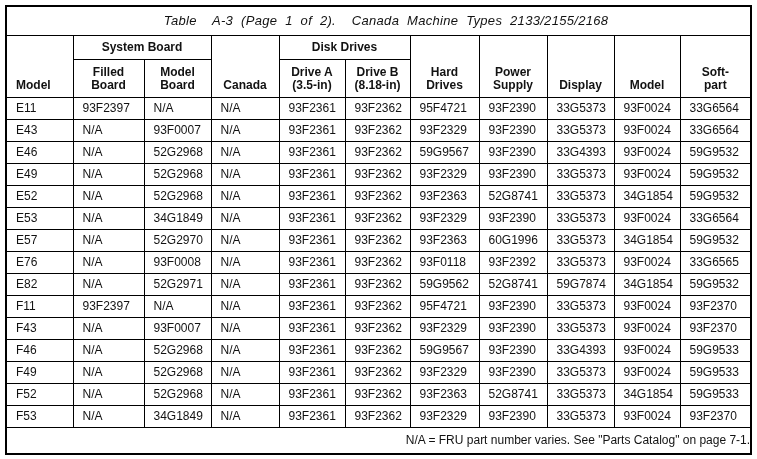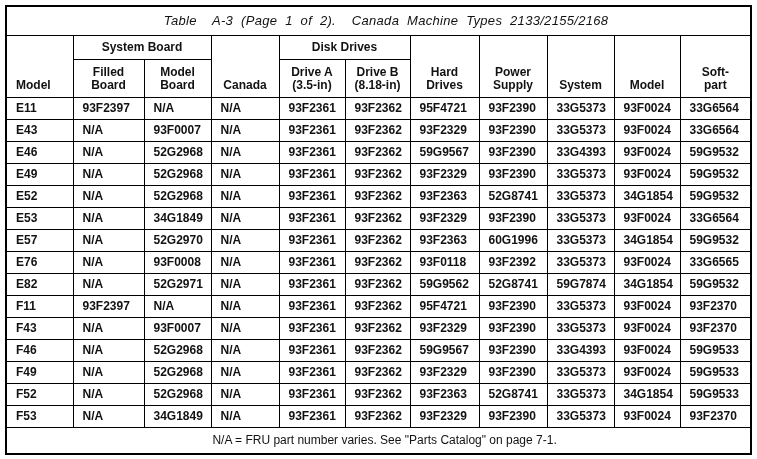--- a/index.html
+++ b/index.html
@@ -29,28 +29,28 @@
   
   .parts-table th {
     font-weight:bold; text-align:center;
     vertical-align:bottom; padding:2px 2px 5px 2px;
   }
   th.group { vertical-align:middle; padding-bottom:2px;margin-left:37px; }
   th.left  { text-align:left; padding-left:9px; }
   tr.head-top { height:24px; }
   tr.head-sub { height:38px; }
   
-  tbody tr { height:22px;font-weight:bold; }
+  tbody tr { height:22px; }
   tbody td {
     text-align:left; vertical-align:middle;
     padding:0 2px 0 9px; white-space:nowrap;
   }
   
   tfoot td {
-    height:25px; text-align:center; vertical-align:middle;
+    height:25px; text-align:right; vertical-align:middle;
     padding:0 0 0 12px; white-space:pre;
   }
 </style>
 </head>
 <body>
 
 <div class="page">
   <table class="parts-table">
     <colgroup>
       <col style="width:67px">
@@ -71,21 +71,21 @@
       </tr>
       <tr class="head-top">
         <th rowspan="2" class="left">Model</th>
         <th colspan="2" class="group">System Board</th>
         <th rowspan="2">Canada</th>
         <th colspan="2" class="group">Disk Drives</th>
         <th rowspan="2">Hard
 Drives</th>
         <th rowspan="2">Power
 Supply</th>
-        <th rowspan="2">System</th>
+        <th rowspan="2">Display</th>
         <th rowspan="2">Model</th>
         <th rowspan="2">Soft-
 part</th>
       </tr>
       <tr class="head-sub">
         <th>Filled
 Board</th>
         <th>Model
 Board</th>
         <th>Drive A

